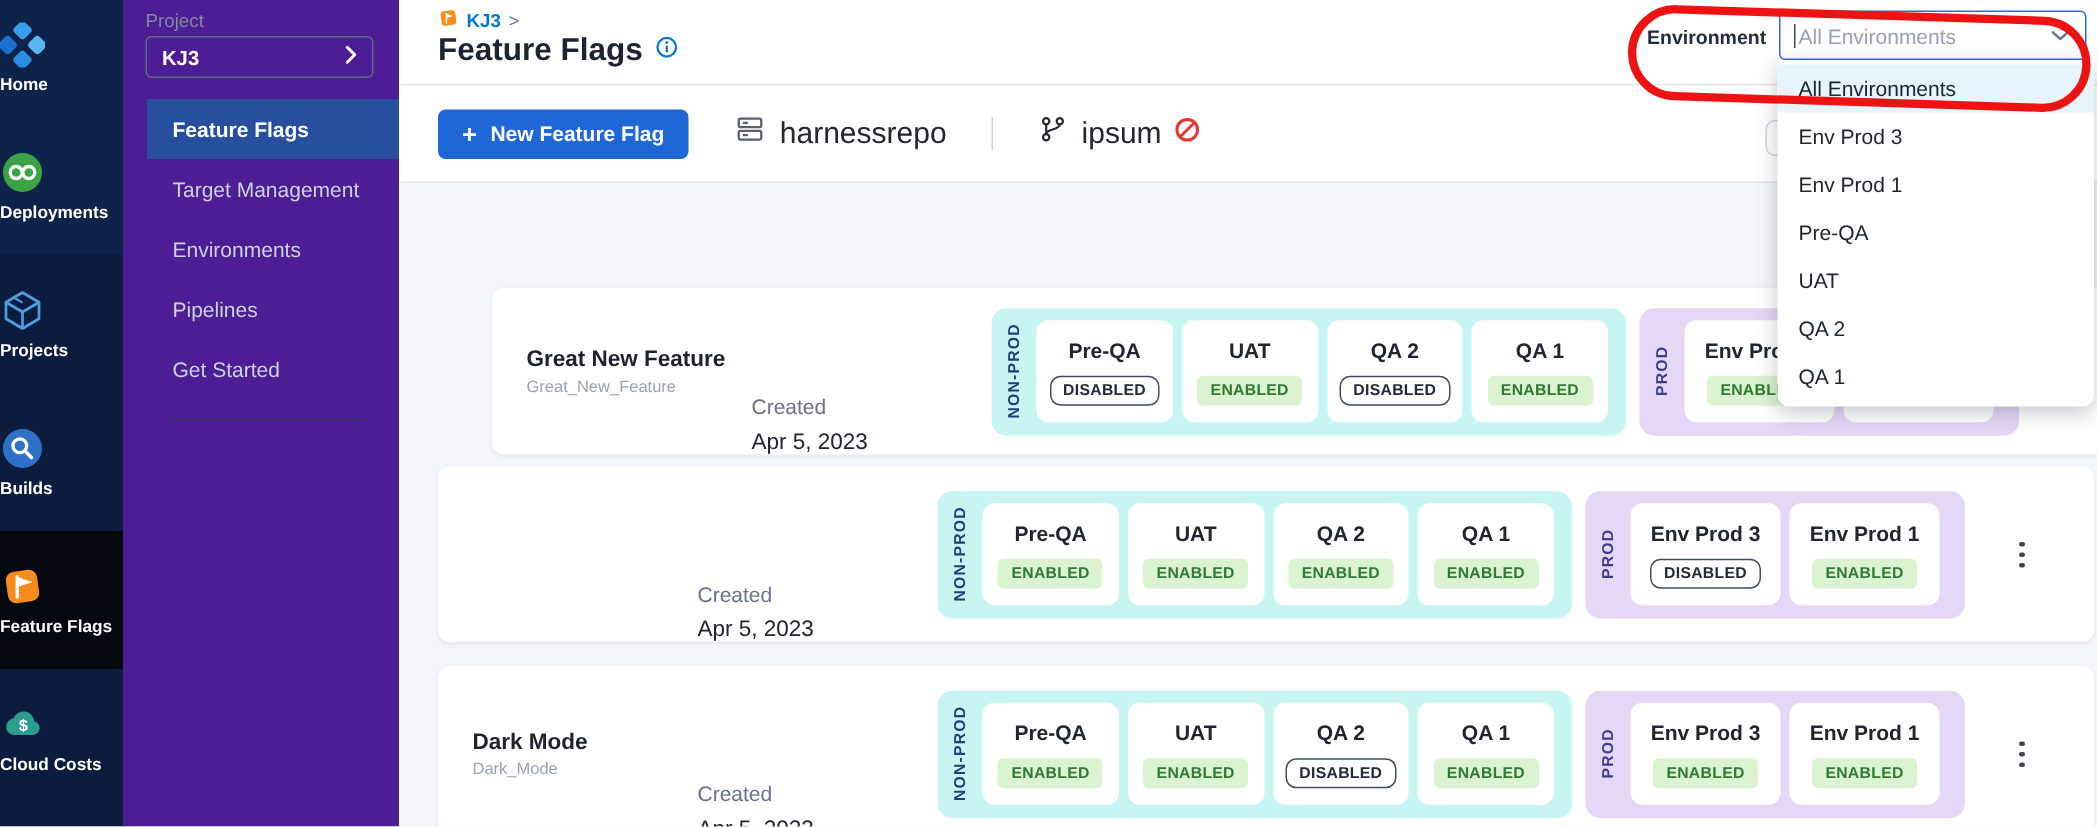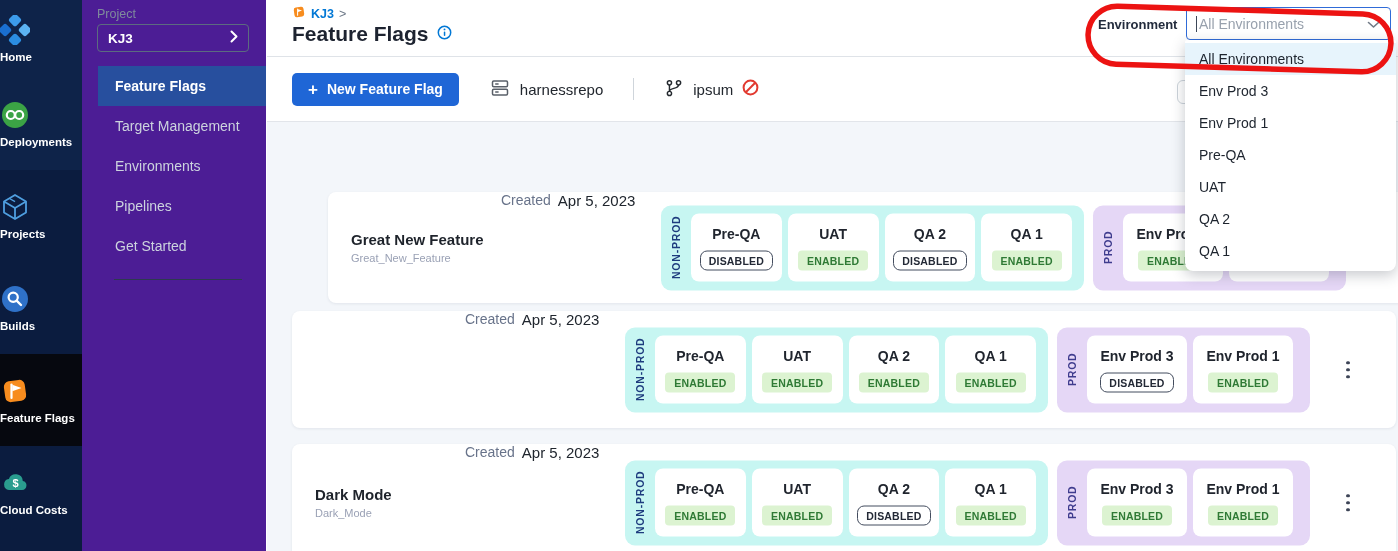--- a/index.html
+++ b/index.html
@@ -38,31 +38,31 @@
   .env-select{position:absolute;left:919px;top:7px;width:205px;height:33px;background:#fff;border:1.5px solid #2f6bd8;border-radius:4px;
     display:flex;align-items:center;padding:0 10px 0 9px;cursor:pointer}
   .env-select .caret{width:1px;height:16px;background:#3c4758;margin-right:2px}
   .env-value{font-size:14px;color:#98a1ad;flex:1}
 
   .toolbar{position:absolute;top:57px;left:0;width:100%;height:65px;background:#fff;border-bottom:1px solid #e2e5ea;
     display:flex;align-items:center;padding-left:25px;gap:30px}
   .btn-primary{height:33px;background:#1f66d6;color:#fff;font-weight:bold;font-size:14px;border:none;border-radius:5px;
     padding:0 16px;display:flex;align-items:center;gap:9px;cursor:pointer}
   .btn-plus{font-size:17px;font-weight:bold;line-height:1}
-  .repo-chip,.branch-chip{display:flex;align-items:center;gap:9px;font-size:15px;color:#22272e;cursor:pointer}
+  .repo-chip,.branch-chip{display:flex;align-items:center;gap:9px;font-size:20px;color:#22272e;cursor:pointer}
   .vsep{width:1px;height:22px;background:#cfd5db}
   .search-stub{position:absolute;left:910px;top:23px;width:216px;height:24px;background:#fff;border:1px solid #ccd3da;border-radius:6px}
 
   .content{position:absolute;top:122px;left:0;width:100%;height:429px}
   .flag-card{position:absolute;left:25px;width:1104px;background:#fff;border-radius:8px;box-shadow:0 1px 3px rgba(30,40,60,.08)}
   .flag-info{position:absolute;left:23px;top:0;height:100%;width:148px;display:flex;flex-direction:column;justify-content:center;gap:4px}
   .flag-name{font-size:15px;font-weight:bold;color:#1e232b}
   .flag-id{font-size:11px;color:#9aa1b5}
   .flag-desc{font-size:14px;color:#2a2f38}
-  .flag-created{position:absolute;left:173px;top:0;height:100%;display:flex;flex-direction:row;justify-content:flex-end;gap:7px}
+  .flag-created{position:absolute;left:173px;top:0;height:100%;display:flex;flex-direction:column;justify-content:flex-end;gap:7px}
   .created-label{font-size:14px;color:#68738a}
   .created-date{font-size:15px;color:#20262e}
   .env-group{position:absolute;top:50%;transform:translateY(-50%);height:85px;border-radius:10px;display:flex;align-items:center;padding-right:6px}
   .env-group.nonprod{left:333px;width:423px;background:#c7f6f2}
   .env-group.prod{left:765px;width:253px;background:#e5d7f6}
   .group-label{width:30px;display:flex;justify-content:center;flex:none}
   .group-label span{writing-mode:vertical-rl;transform:rotate(180deg);font-size:10.5px;font-weight:bold;letter-spacing:.8px;color:#1e3c7e}
   .env-group.prod .group-label span{color:#3f3c8e}
   .env-pill{height:68px;background:#fff;border-radius:8px;margin-right:6px;display:flex;flex-direction:column;align-items:center;justify-content:center;gap:9px;cursor:pointer}
   .nonprod .env-pill{width:92px}

